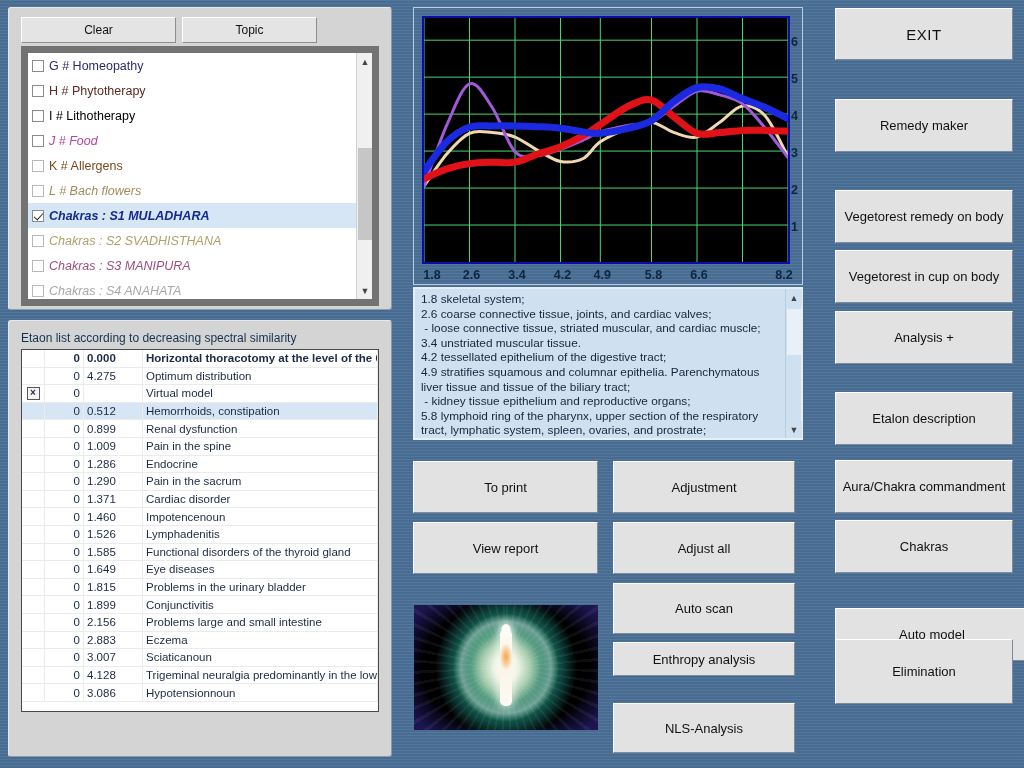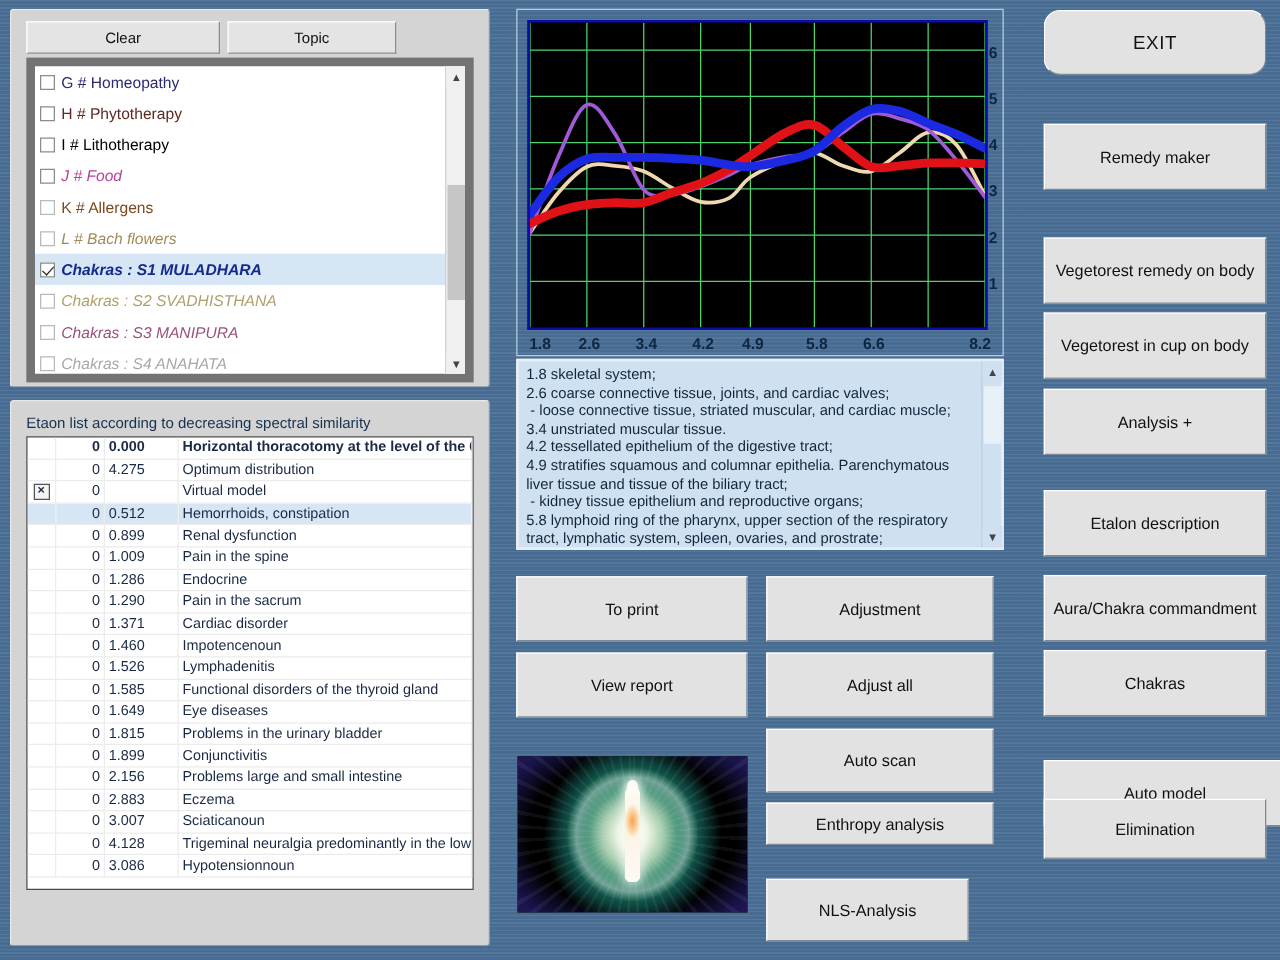--- a/index.html
+++ b/index.html
@@ -555,31 +555,31 @@
   </div>
 </div>
 
 <div class="big-btn" style="left:413px; top:461px; width:185px; height:52px;">To print</div>
 <div class="big-btn" style="left:413px; top:522px; width:185px; height:52px;">View report</div>
 
 <div class="big-btn" style="left:613px; top:461px; width:182px; height:52px;">Adjustment</div>
 <div class="big-btn" style="left:613px; top:522px; width:182px; height:52px;">Adjust all</div>
 <div class="big-btn" style="left:613px; top:583px; width:182px; height:51px;">Auto scan</div>
 <div class="big-btn" style="left:613px; top:642px; width:182px; height:34px;">Enthropy analysis</div>
-<div class="big-btn" style="left:613px; top:703px; width:162px; height:50px;">NLS-Analysis</div>
+<div class="big-btn" style="left:613px; top:703px; width:182px; height:50px;">NLS-Analysis</div>
 
 <div id="aura-img">
   <div class="aura-bg"></div>
   <div class="aura-rays"></div>
   <div class="aura-body"></div>
   <div class="aura-head"></div>
 </div>
 
-<div class="big-btn" id="btn-exit" style="left:835px; top:8px; width:178px; height:52px;border-radius:13px;">EXIT</div>
+<div class="big-btn" id="btn-exit" style="left:835px; top:8px; width:178px; height:52px;">EXIT</div>
 <div class="big-btn" style="left:835px; top:99px; width:178px; height:53px;">Remedy maker</div>
 <div class="big-btn" style="left:835px; top:190px; width:178px; height:53px;">Vegetorest remedy on body</div>
 <div class="big-btn" style="left:835px; top:250px; width:178px; height:53px;">Vegetorest in cup on body</div>
 <div class="big-btn" style="left:835px; top:311px; width:178px; height:53px;">Analysis +</div>
 <div class="big-btn" style="left:835px; top:392px; width:178px; height:53px;">Etalon description</div>
 <div class="big-btn" style="left:835px; top:460px; width:178px; height:53px;">Aura/Chakra commandment</div>
 <div class="big-btn" style="left:835px; top:520px; width:178px; height:53px;">Chakras</div>
 <div class="big-btn" style="left:835px; top:608px; width:194px; height:53px;">Auto model</div>
-<div class="big-btn" style="left:835px; top:639px; width:178px; height:48px;">Elimination</div>
+<div class="big-btn" style="left:835px; top:639px; width:178px; height:65px;">Elimination</div>
 
 </body></html>

